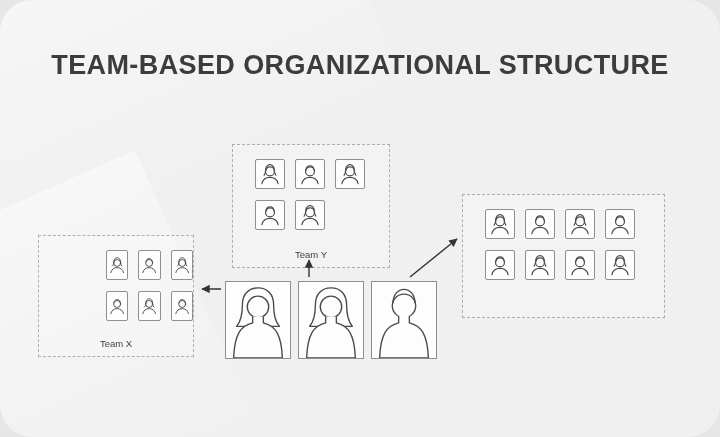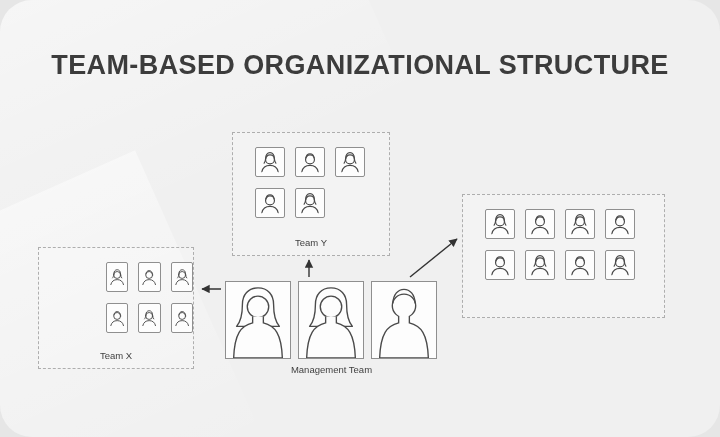--- a/index.html
+++ b/index.html
@@ -11,22 +11,22 @@
   .bg-streak{position:absolute;pointer-events:none;}
   .streak-1{width:560px;height:380px;left:-200px;top:-150px;transform:rotate(-24deg);
             background:linear-gradient(rgba(255,255,255,.6),rgba(255,255,255,0));}
   .streak-2{width:460px;height:320px;left:-240px;top:230px;transform:rotate(-24deg);
             background:linear-gradient(rgba(255,255,255,.45),rgba(255,255,255,0));}
 
   .title{position:absolute;top:50px;left:0;width:100%;text-align:center;margin:0;
          font-size:27px;font-weight:800;color:#3c3c3c;letter-spacing:.4px;}
 
   .team-box{position:absolute;border:1px dashed #aeaeae;background:rgba(255,255,255,.2);box-sizing:border-box;}
-  .team-x{left:38px;top:247px;width:156px;height:122px;padding-left:45px;}
-  .team-y{left:232px;top:132px;width:158px;height:124px;}
+  .team-x{left:38px;top:235px;width:156px;height:122px;padding-left:45px;}
+  .team-y{left:232px;top:144px;width:158px;height:124px;}
   .team-z{left:462px;top:194px;width:203px;height:124px;}
 
   .avatar-grid{padding:14px 0 0 22px;display:flex;flex-direction:column;gap:11px;}
   .avatar-row{display:flex;gap:10px;}
   .avatar{width:30px;height:30px;border:1px solid #8f8f8f;border-radius:2px;background:#fdfdfd;
           display:inline-flex;align-items:center;justify-content:center;box-sizing:border-box;overflow:hidden;}
   .avatar svg{width:26px;height:26px;}
 
   .team-label{position:absolute;bottom:7px;left:0;width:100%;text-align:center;
               font-size:9.5px;color:#3f3f3f;}
@@ -282,21 +282,20 @@
         <div class="mgmt-box">
           <svg viewBox="0 0 64 78">
             <g fill="#fdfdfd" stroke="#4a4a4a" stroke-width="1.4" stroke-linejoin="round">
               <circle cx="32" cy="24.5" r="12"></circle>
               <path d="M20.5 22c.5-9.5 5.5-14.5 11.5-14.5S43 12.5 43.5 22" fill="none"></path>
               <path d="M26.5 35v7C14.5 45 8 53 7 78h50c-1-25-7.5-33-19.5-36v-7"></path>
             </g>
           </svg>
         </div>
       </div>
-    <div class="mgmt-label">Management Team</div>
   </div>
 
   <svg class="arrows" viewBox="0 0 720 437">
     <defs>
       <marker id="ah" markerWidth="8" markerHeight="8" refX="5.5" refY="3" orient="auto">
         <path d="M0,0 L6,3 L0,6 z" fill="#333333"></path>
       </marker>
     </defs>
     <line x1="221" y1="289" x2="202" y2="289" stroke="#333333" stroke-width="1.4" marker-end="url(#ah)"></line>
     <line x1="309" y1="277" x2="309" y2="260" stroke="#333333" stroke-width="1.4" marker-end="url(#ah)"></line>

